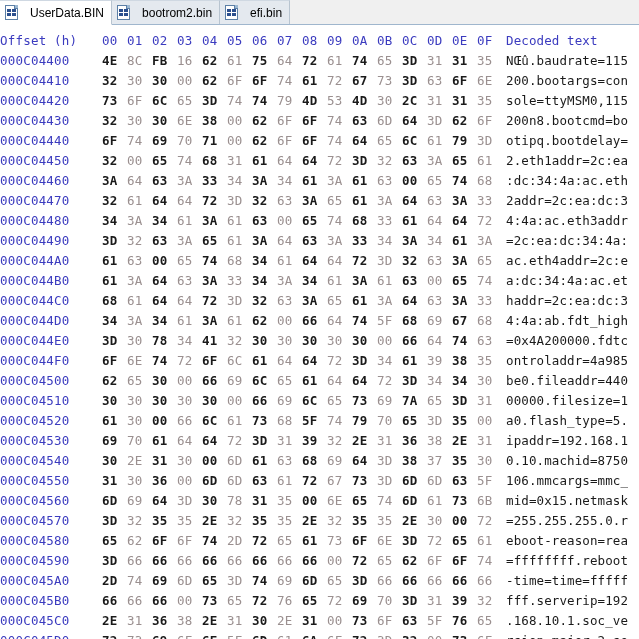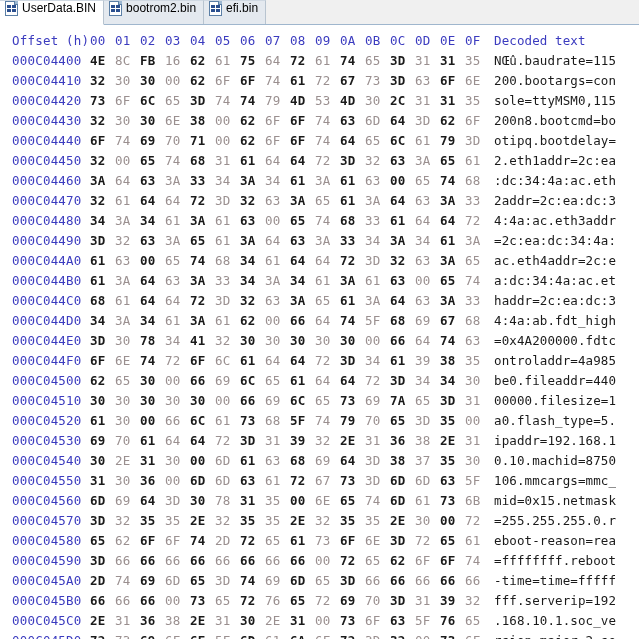--- a/index.html
+++ b/index.html
@@ -19,21 +19,22 @@
   #tabbar {
     display: flex;
     align-items: stretch;
     height: 24px;
     background: #f0f0f0;
     border-bottom: 1px solid #9fb6cd;
     font-family: "Liberation Sans", sans-serif;
   }
   .tab {
     display: flex;
-    gap: 4px;
+    align-items: center;
+    gap: 12px;
     padding: 0 7px 0 5px;
     font-size: 12px;
     color: #000000;
     background: #e4e9ef;
     border-right: 1px solid #b8c4d0;
     border-top: 1px solid #cfd8e2;
     white-space: nowrap;
     box-sizing: border-box;
   }
   .tab.active {
@@ -85,28 +86,27 @@
     line-height: 20px;
     white-space: pre;
   }
   .hexrow {
     height: 20px;
     display: flex;
     align-items: center;
   }
   .offset {
     color: #3b3bbf;
-    padding-left: 12px;
     width: 84px;
     box-sizing: border-box;
     letter-spacing: 0.2px;
   }
   .bytes {
     display: flex;
-    margin-left: 6px;
+    margin-left: 18px;
   }
   .byte {
     width: 25px;
     text-align: left;
     letter-spacing: 0.1px;
   }
   .byte.even { color: #1a1a1a; font-weight: 600; }
   .byte.odd  { color: #9a8f8f; }
   .hdrcell   { color: #3b3bbf; font-weight: 500; }
   .ascii {

